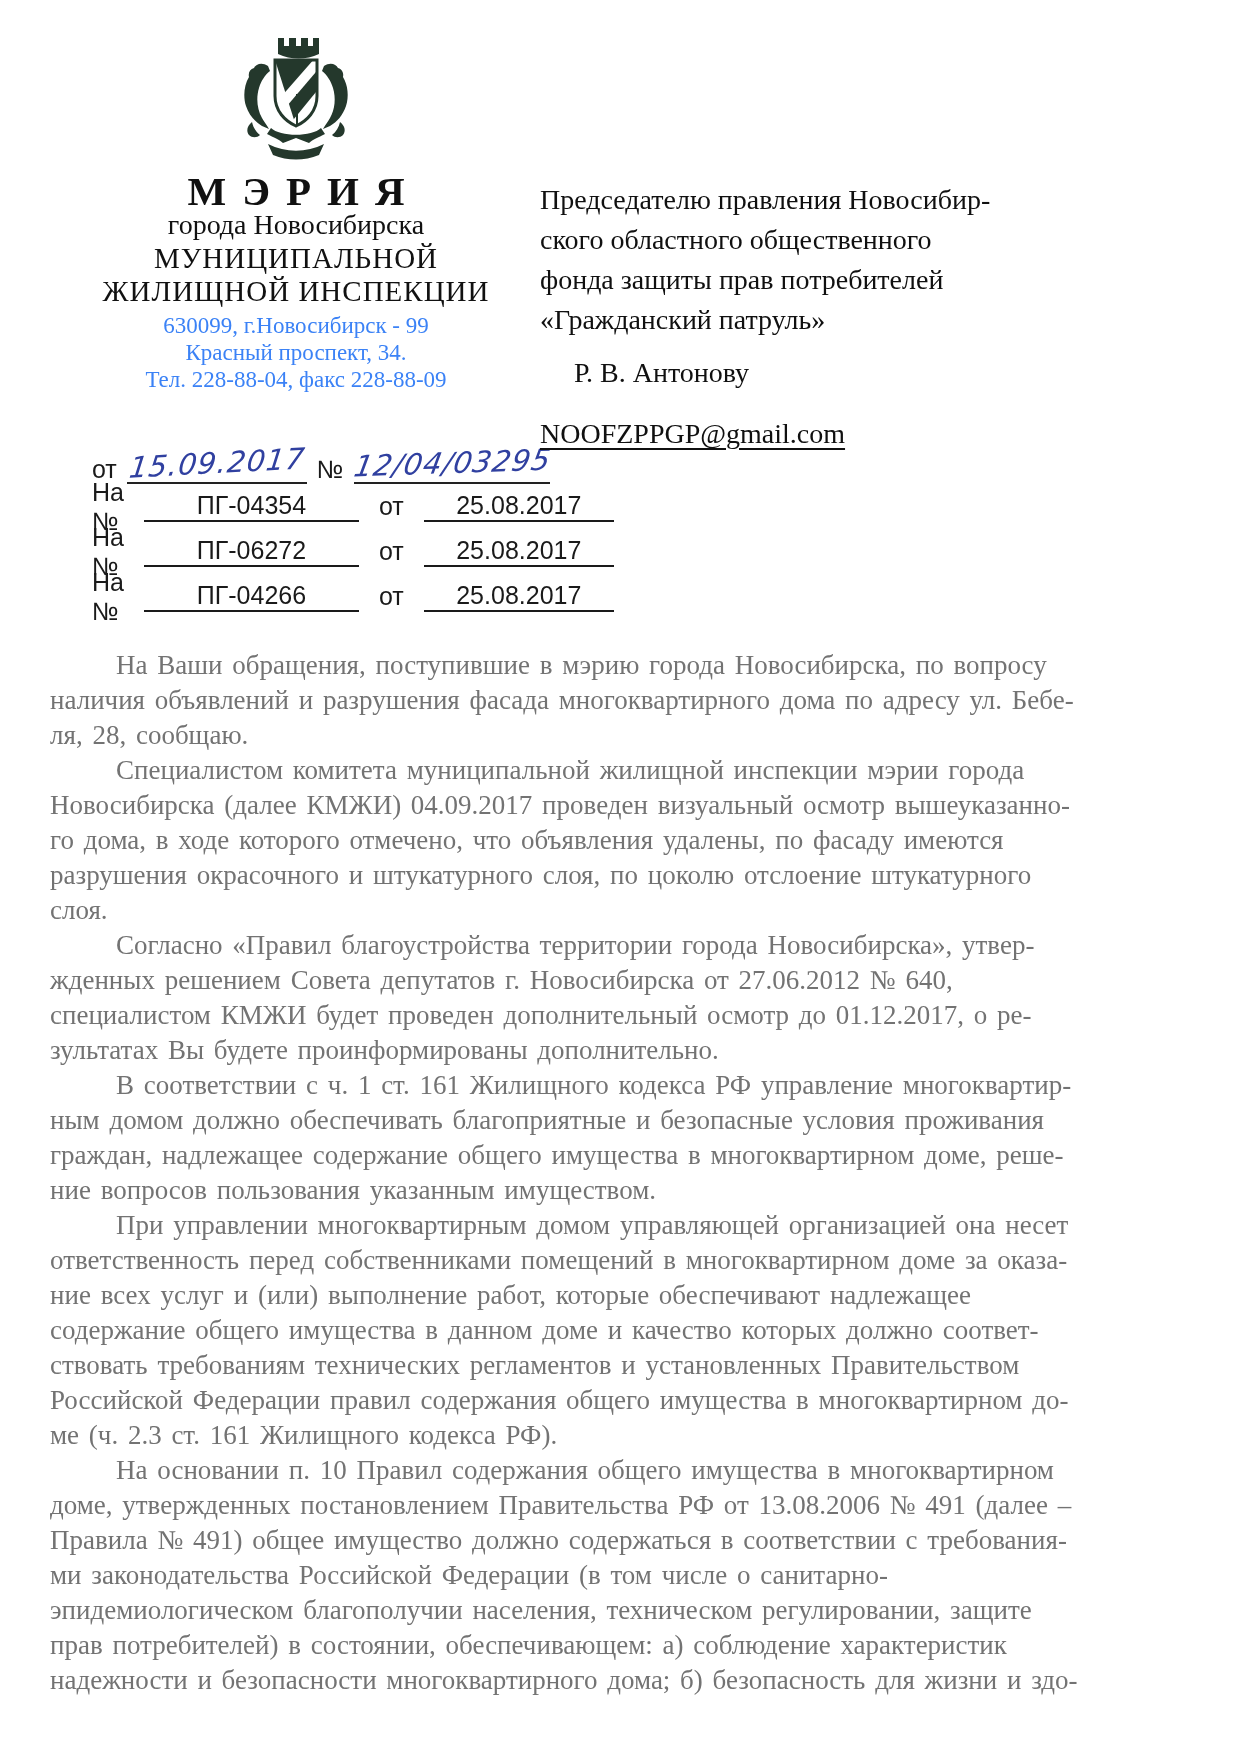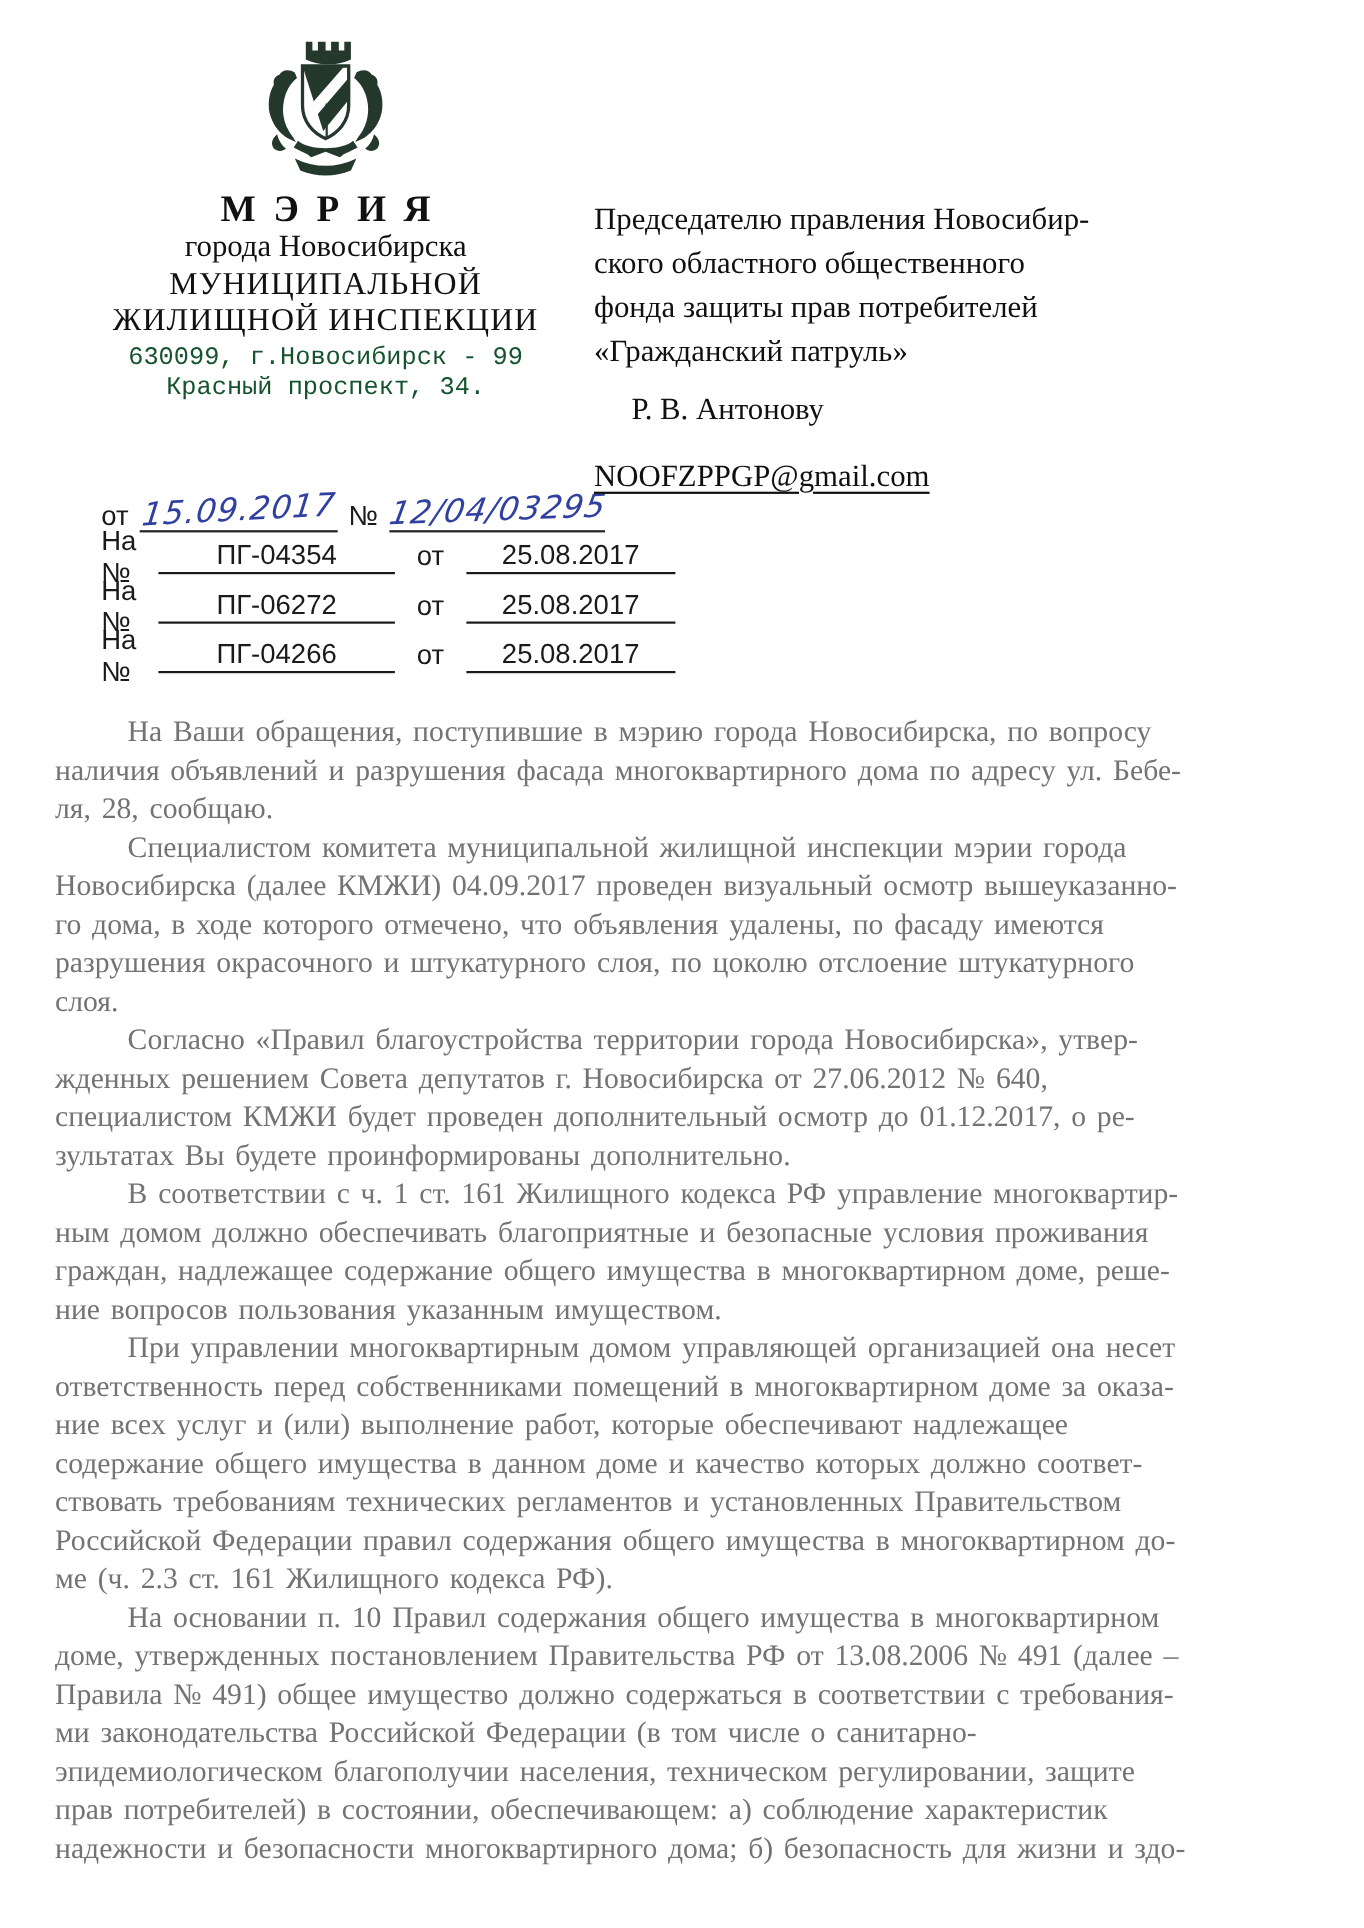--- a/index.html
+++ b/index.html
@@ -13,33 +13,33 @@
   }
 
   
   .letterhead{
     position:absolute;left:78px;top:34px;width:436px;
     text-align:center;
   }
   .emblem{display:block;margin:0 auto 10px auto;}
   .org-line1{
     font-family:"Liberation Serif",serif;font-weight:bold;
-    font-size:34px;letter-spacing:16px;text-indent:16px;line-height:34px;
+    font-size:41px;letter-spacing:16px;text-indent:16px;line-height:34px;
   }
   .org-line2{
     font-family:"Liberation Serif",serif;font-weight:normal;
     font-size:28px;line-height:34px;
   }
   .org-line3,.org-line4,.org-line5{
     font-family:"Liberation Serif",serif;
     font-size:29px;line-height:33px;letter-spacing:1px;
   }
   .addr{
-    font-family:Liberation Mono, monospace;
-    font-size:23px;line-height:27px;margin-top:4px;color:#14532d;
+    font-family:Liberation Serif, serif;
+    font-size:23px;line-height:27px;margin-top:4px;color:#3b82f6;
   }
 
   
   .refs{
     position:absolute;left:92px;top:440px;width:440px;
     font-family:"Liberation Sans",sans-serif;font-size:25px;color:#1a1a1a;
   }
   .out-row{display:flex;align-items:flex-end;gap:10px;height:44px;}
   .ref-row{display:flex;align-items:center;gap:20px;height:45px;}
   .blank{
@@ -123,20 +123,21 @@
       </g>
     </svg>
 
     <div class="org-line1">МЭРИЯ</div>
     <div class="org-line2">города Новосибирска</div>
     <div class="org-line4">МУНИЦИПАЛЬНОЙ</div>
     <div class="org-line5">ЖИЛИЩНОЙ ИНСПЕКЦИИ</div>
     <div class="addr">
       <div>630099, г.Новосибирск - 99</div>
       <div>Красный проспект, 34.</div>
+      <div>Тел. 228-88-04, факс 228-88-09</div>
     </div>
   </div>
 
   <div class="refs">
     <div class="out-row">
       <span>от</span>
       <span class="blank blank-date"><span class="handwriting">15.09.2017</span></span>
       <span>№</span>
       <span class="blank blank-num"><span class="handwriting hw-num">12/04/03295</span></span>
     </div>

